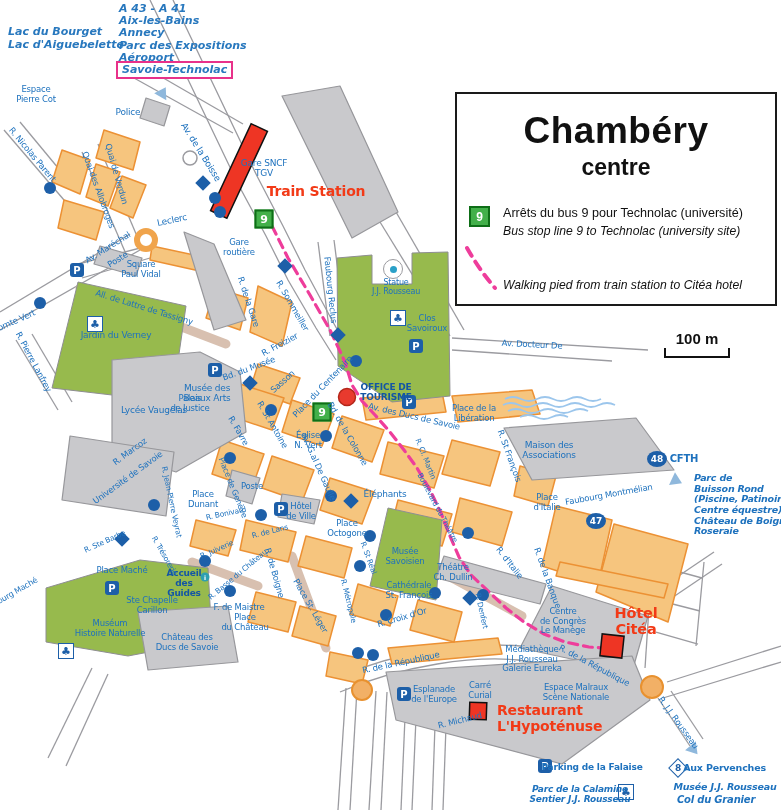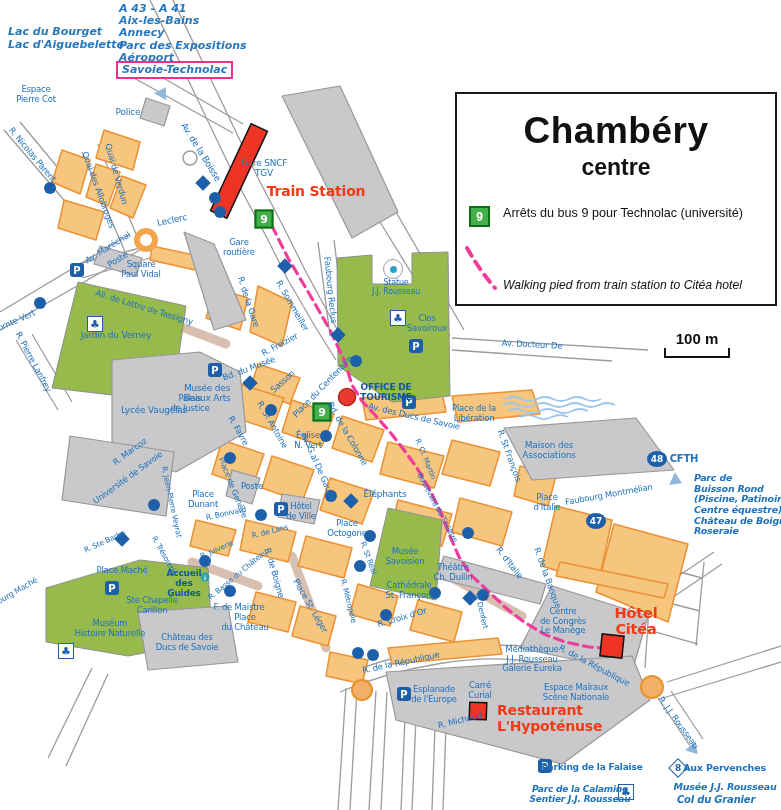--- a/index.html
+++ b/index.html
@@ -415,20 +415,21 @@
       <div>Parc des Expositions</div>
       <div>Aéroport</div>
     </div>
   <div class="boxed">Savoie-Technolac</div>
 
   <div class="legend">
     <div class="lg-title">Chambéry</div>
     <div class="lg-sub">centre</div>
     <div class="lg-busbadge">9</div>
     <div class="lg-fr1">Arrêts du bus 9 pour Technolac (université)</div>
+    <div class="lg-en1">Bus stop line 9 to Technolac (university site)</div>
     <svg class="lg-dash" width="42" height="55">
       <path d="M6,4 C14,18 22,30 34,44" fill="none" stroke="#EE3D9B" stroke-width="4" stroke-dasharray="9 7" stroke-linecap="round"></path>
     </svg>
     <div class="lg-en2">Walking pied from train station to Citéa hotel</div>
   </div>
 
   <div class="scale">
     <div class="txt">100 m</div>
     <div class="bracket"></div>
   </div>

